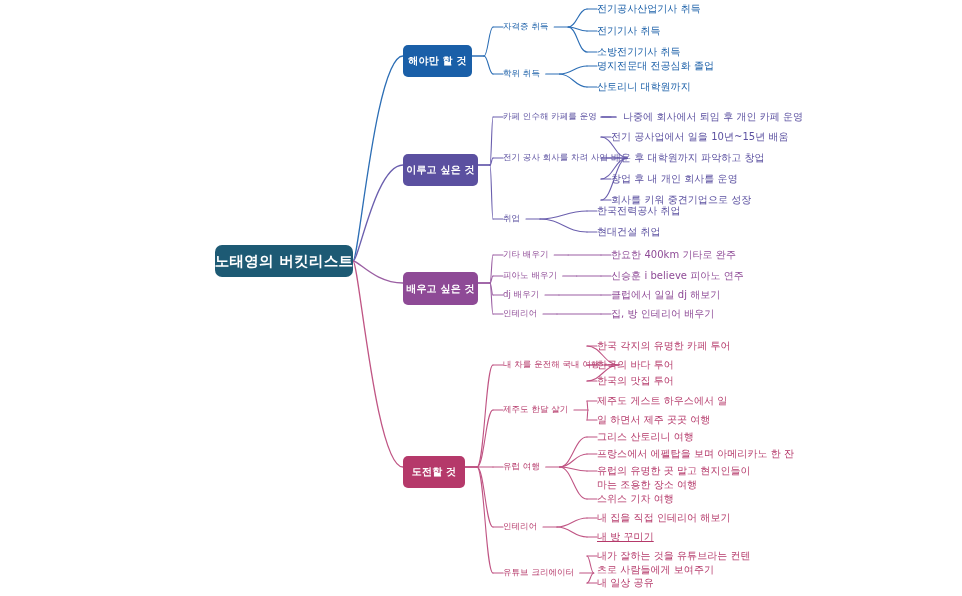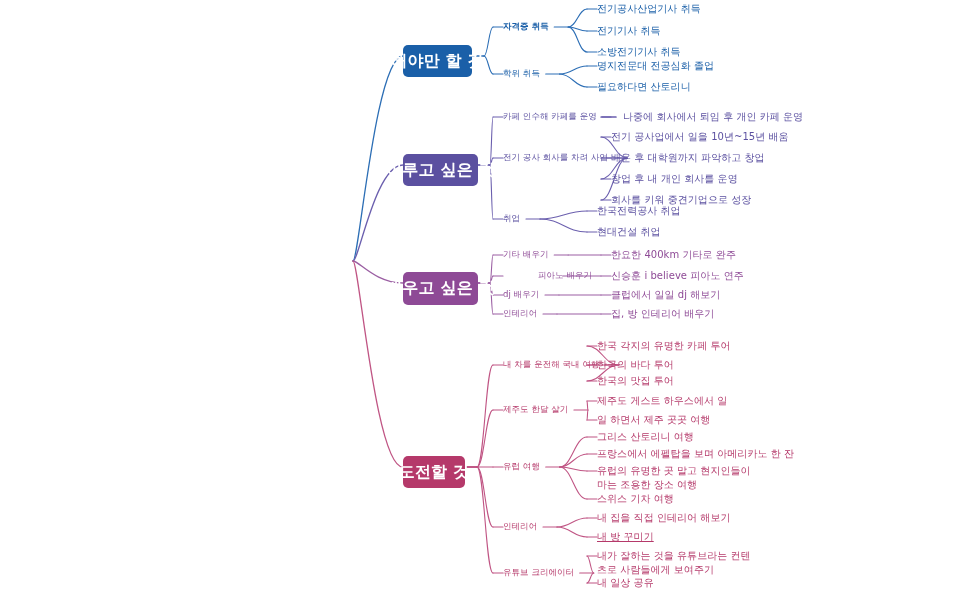--- a/index.html
+++ b/index.html
@@ -47,21 +47,21 @@
     padding: 0 14px;
     height: 32px;
   }
   
   .branch-node {
     display: flex;
     align-items: center;
     justify-content: center;
     border-radius: 5px;
     color: #ffffff;
-    font-size: 16px;
+    font-size: 10px;
     font-weight: bold;
     letter-spacing: 0.2px;
     height: 22px;
     padding: 16px 11px;
   }
   
   .sub-node {
     display: flex;
     align-items: center;
     font-size: 8.5px;
@@ -203,43 +203,44 @@
       <path d="M 587 537 L 597 537" stroke="#c05584" stroke-width="1.1" fill="none" stroke-linecap="round"></path>
       <path d="M 465 467 L 477 467" stroke="#c05584" stroke-width="1.1" fill="none" stroke-linecap="round"></path>
       <path d="M 477 467 C 484.2 467, 485.8 573, 493 573" stroke="#c05584" stroke-width="1.1" fill="none" stroke-linecap="round"></path>
       <path d="M 493 573 L 503 573" stroke="#c05584" stroke-width="1.1" fill="none" stroke-linecap="round"></path>
       <path d="M 579.703125 573 L 593.703125 573" stroke="#c05584" stroke-width="1.1" fill="none" stroke-linecap="round"></path>
       <path d="M 593.703125 573 C 590.68671875 573, 590.01640625 556, 587 556" stroke="#c05584" stroke-width="1.1" fill="none" stroke-linecap="round"></path>
       <path d="M 587 556 L 597 556" stroke="#c05584" stroke-width="1.1" fill="none" stroke-linecap="round"></path>
       <path d="M 593.703125 573 C 590.68671875 573, 590.01640625 583, 587 583" stroke="#c05584" stroke-width="1.1" fill="none" stroke-linecap="round"></path>
       <path d="M 587 583 L 597 583" stroke="#c05584" stroke-width="1.1" fill="none" stroke-linecap="round"></path>
     </svg>
+<div class="node root-node" style="left: 215px; top: 245px; width: 138px; height: 32px; background: rgb(29, 90, 116);">노태영의 버킷리스트</div>
     <div class="node branch-node" style="left: 403px; top: 45px; height: 22px; background: rgb(26, 95, 168); width: 69px;">해야만 할 것</div>
-    <div class="node sub-node" style="left: 503px; top: 20px; color: rgb(26, 95, 168); font-weight: bold;">자격증 취득</div>
+    <div class="node sub-node" style="left: 503px; top: 20px; color: rgb(26, 95, 168);">자격증 취득</div>
     <div class="node leaf-node one-line" style="left: 597px; color: rgb(26, 95, 168); top: 2.5px;">전기공사산업기사 취득</div>
     <div class="node leaf-node one-line" style="left: 597px; color: rgb(26, 95, 168); top: 24.5px;">전기기사 취득</div>
     <div class="node leaf-node one-line" style="left: 597px; color: rgb(26, 95, 168); top: 45.5px;">소방전기기사 취득</div>
     <div class="node sub-node" style="left: 503px; top: 67px; color: rgb(26, 95, 168);">학위 취득</div>
     <div class="node leaf-node one-line" style="left: 597px; color: rgb(26, 95, 168); top: 59.5px;">명지전문대 전공심화 졸업</div>
-    <div class="node leaf-node one-line" style="left: 597px; color: rgb(26, 95, 168); top: 80.5px;">필요하다면 산토리니</div>
+    <div class="node leaf-node one-line" style="left: 597px; color: rgb(26, 95, 168); top: 80.5px;">산토리니 대학원까지</div>
     <div class="node branch-node" style="left: 403px; top: 154px; height: 28px; background: rgb(91, 80, 160); width: 75px;">이루고 싶은 것</div>
     <div class="node sub-node" style="left: 503px; top: 110px; color: rgb(91, 80, 160);">카페 인수해 카페를 운영</div>
     <div class="node leaf-node one-line" style="left: 611px; color: rgb(91, 80, 160); top: 110.5px; margin-left: 12px;">나중에 회사에서 퇴임 후 개인 카페 운영</div>
     <div class="node sub-node" style="left: 503px; top: 151px; color: rgb(91, 80, 160);">전기 공사 회사를 차려 사업</div>
     <div class="node leaf-node one-line" style="left: 611px; color: rgb(91, 80, 160); top: 130.5px;">전기 공사업에서 일을 10년~15년 배움</div>
     <div class="node leaf-node one-line" style="left: 611px; color: rgb(91, 80, 160); top: 151.5px;">배운 후 대학원까지 파악하고 창업</div>
     <div class="node leaf-node one-line" style="left: 611px; color: rgb(91, 80, 160); top: 172.5px;">창업 후 내 개인 회사를 운영</div>
     <div class="node leaf-node one-line" style="left: 611px; color: rgb(91, 80, 160); top: 193.5px;">회사를 키워 중견기업으로 성장</div>
     <div class="node sub-node" style="left: 503px; top: 212px; color: rgb(91, 80, 160);">취업</div>
     <div class="node leaf-node one-line" style="left: 597px; color: rgb(91, 80, 160); top: 204.5px;">한국전력공사 취업</div>
     <div class="node leaf-node one-line" style="left: 597px; color: rgb(91, 80, 160); top: 225.5px;">현대건설 취업</div>
     <div class="node branch-node" style="left: 403px; top: 272px; height: 33px; background: rgb(142, 74, 150); width: 75px;">배우고 싶은 것</div>
     <div class="node sub-node" style="left: 503px; top: 248px; color: rgb(142, 74, 150);">기타 배우기</div>
     <div class="node leaf-node one-line" style="left: 611px; color: rgb(142, 74, 150); top: 248.5px;">한요한 400km 기타로 완주</div>
-    <div class="node sub-node" style="left: 503px; top: 269px; color: rgb(142, 74, 150); margin-left: 35px;">피아노 배우기</div>
+    <div class="node sub-node" style="left: 503px; top: 269px; color: rgb(142, 74, 150);">피아노 배우기</div>
     <div class="node leaf-node one-line" style="left: 611px; color: rgb(142, 74, 150); top: 269.5px;">신승훈 i believe 피아노 연주</div>
     <div class="node sub-node" style="left: 503px; top: 288px; color: rgb(142, 74, 150);">dj 배우기</div>
     <div class="node leaf-node one-line" style="left: 611px; color: rgb(142, 74, 150); top: 288.5px;">클럽에서 일일 dj 해보기</div>
     <div class="node sub-node" style="left: 503px; top: 307px; color: rgb(142, 74, 150);">인테리어</div>
     <div class="node leaf-node one-line" style="left: 611px; color: rgb(142, 74, 150); top: 307.5px;">집, 방 인테리어 배우기</div>
     <div class="node branch-node" style="left: 403px; top: 456px; height: 14px; background: rgb(181, 57, 106); width: 62px;">도전할 것</div>
     <div class="node sub-node" style="left: 503px; top: 358px; color: rgb(181, 57, 106);">내 차를 운전해 국내 여행</div>
     <div class="node leaf-node one-line" style="left: 597px; color: rgb(181, 57, 106); top: 339.5px;">한국 각지의 유명한 카페 투어</div>
     <div class="node leaf-node one-line" style="left: 597px; color: rgb(181, 57, 106); top: 358.5px;">한국의 바다 투어</div>
     <div class="node leaf-node one-line" style="left: 597px; color: rgb(181, 57, 106); top: 374.5px;">한국의 맛집 투어</div>

